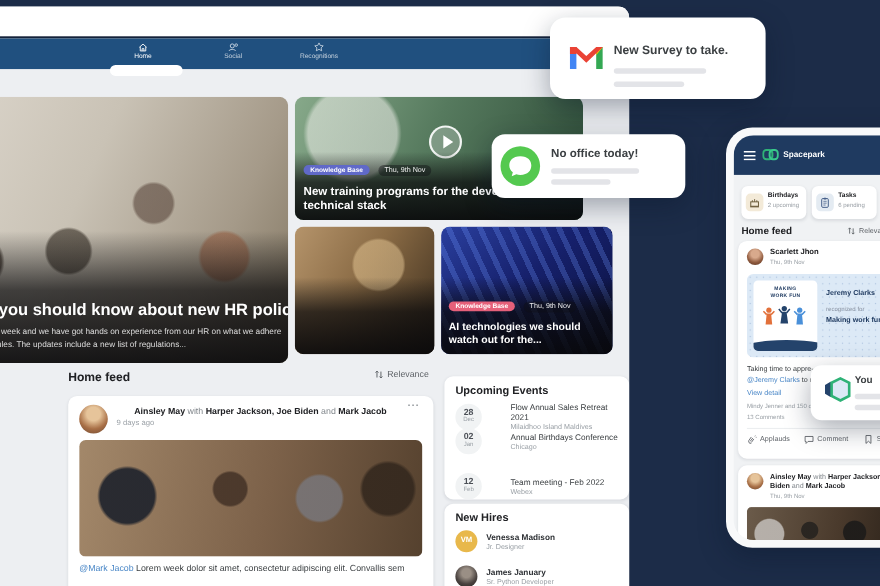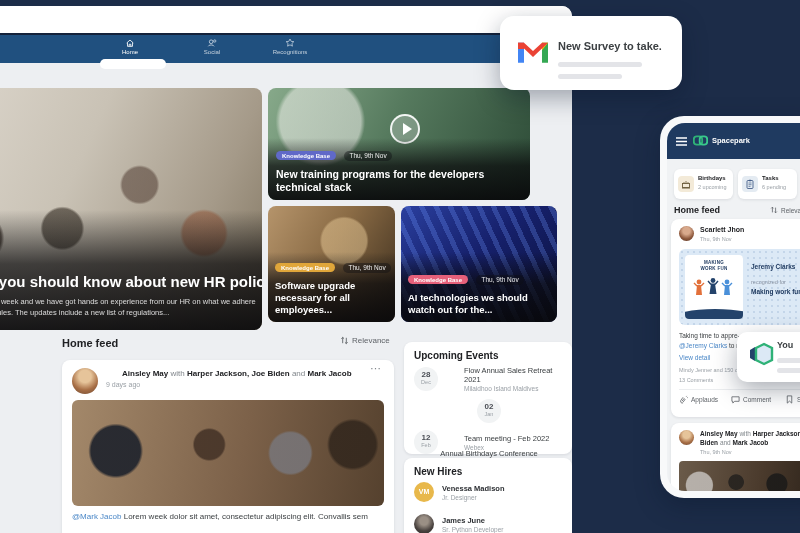--- a/index.html
+++ b/index.html
@@ -166,27 +166,20 @@
           <span class="badge" style="background:#6069c8;">Knowledge Base</span>
           <span class="date-pill">Thu, 9th Nov</span>
         </div>
         <div class="news-title" style="font-size:10.5px;line-height:13px;margin-top:4px;">New training programs for the developers technical stack</div>
       </div>
     </div>
 
     <div class="abs news-card" style="left:328px;top:200px;width:127px;height:116px;">
       <div id="software-photo" class="photo"></div>
       <div class="overlay" style="height:70px;"></div>
-      <div class="abs" style="left:7px;right:5px;bottom:6px;">
-        <div style="white-space:nowrap;">
-          <span class="badge" style="background:#e0a63a;">Knowledge Base</span>
-          <span class="date-pill">Thu, 9th Nov</span>
-        </div>
-        <div class="news-title" style="font-size:9.5px;line-height:12px;margin-top:4px;">Software upgrade necessary for all employees...</div>
-      </div>
     </div>
 
     <div class="abs news-card" style="left:461px;top:200px;width:156px;height:116px;">
       <div id="ai-photo" class="photo"></div>
       <div class="overlay" style="height:70px;"></div>
       <div class="abs" style="left:7px;right:5px;bottom:6px;">
         <div style="white-space:nowrap;">
           <span class="badge" style="background:#e6607a;">Knowledge Base</span>
           <span class="date-pill">Thu, 9th Nov</span>
         </div>
@@ -226,21 +219,21 @@
       <div class="abs event-row" style="left:10px;top:24px;width:150px;">
         <span class="date-circle">
             <span class="d">28</span>
             <span class="m">Dec</span>
           </span>
         <span>
             <span class="ev-t" style="display:block;">Flow Annual Sales Retreat 2021</span>
             <span class="ev-s" style="display:block;">Milaidhoo Island Maldives</span>
           </span>
       </div>
-      <div class="abs event-row" style="left:10px;top:57px;width:150px;flex-direction:column;">
+      <div class="abs event-row" style="left:10px;top:47px;width:150px;">
         <span class="date-circle">
             <span class="d">02</span>
             <span class="m">Jan</span>
           </span>
         <span>
             <span class="ev-t" style="display:block;">Annual Birthdays Conference</span>
             <span class="ev-s" style="display:block;">Chicago</span>
           </span>
       </div>
       <div class="abs event-row" style="left:10px;top:88px;width:150px;">
@@ -260,40 +253,50 @@
       <div class="abs hire-row" style="left:10px;top:24px;width:150px;">
         <span class="initials-avatar">VM</span>
         <span>
             <span class="ev-t" style="display:block;font-weight:bold;color:#2c2f33;">Venessa Madison</span>
             <span class="ev-s" style="display:block;">Jr. Designer</span>
           </span>
       </div>
       <div class="abs hire-row" style="left:10px;top:56px;width:150px;">
         <span class="avatar av-m1" style="width:20px;height:20px;flex:none;"></span>
         <span>
-            <span class="ev-t" style="display:block;font-weight:bold;color:#2c2f33;">James June</span>
+            <span class="ev-t" style="display:block;font-weight:bold;color:#2c2f33;">James January</span>
             <span class="ev-s" style="display:block;">Sr. Python Developer</span>
           </span>
       </div>
     </div>
   </div>
 
-  <div class="abs toast shadow" style="left:500px;top:16px;width:182px;height:74px;">
+  <div class="abs toast shadow" style="left:500px;top:16px;width:196px;height:74px;">
     <svg class="abs" style="left:18px;top:24px;" width="30" height="23" viewBox="0 0 24 18">
       <rect x="0" y="2" width="4.8" height="16" fill="#4285F4"></rect>
       <rect x="19.2" y="2" width="4.8" height="16" fill="#34A853"></rect>
       <polygon points="19.2,2 24,2 19.2,8" fill="#FBBC04"></polygon>
       <polygon points="0,2 4.8,2 12,8.6 19.2,2 24,2 12,13.4" fill="#EA4335"></polygon>
       <polygon points="0,2 0,7 4.8,7 4.8,2" fill="#EA4335"></polygon>
     </svg>
     <div class="abs toast-title" style="left:58px;top:24px;font-size:11px;white-space:nowrap;">New Survey to take.</div>
     <div class="abs ph-line" style="left:58px;top:46px;width:84px;height:5px;"></div>
     <div class="abs ph-line" style="left:58px;top:58px;width:64px;height:5px;"></div>
   </div>
 
+  <div class="abs toast shadow" style="left:447px;top:122px;width:176px;height:58px;border-radius:12px;">
+    <div id="office-icon" class="abs" style="left:8px;top:11px;">
+      <svg width="36" height="36" viewBox="0 0 36 36">
+          <path d="M18 9 C11 9 8 13 8 17.5 C8 20 9.2 22.2 11.2 23.6 L10.2 27.2 L14.4 25.4 C15.5 25.8 16.7 26 18 26 C25 26 28 22 28 17.5 C28 13 25 9 18 9 Z" fill="#fff"></path>
+        </svg>
+    </div>
+    <div class="abs toast-title" style="left:54px;top:12px;font-size:10.5px;white-space:nowrap;">No office today!</div>
+    <div class="abs ph-line" style="left:54px;top:31px;width:80px;height:4.5px;"></div>
+    <div class="abs ph-line" style="left:54px;top:41px;width:54px;height:4.5px;"></div>
+  </div>
 
   <div id="phone-frame" class="abs shadow"></div>
   <div id="phone-screen" class="abs">
 
     <div id="m-header" class="abs">
       <svg class="abs" style="left:9px;top:14px;" width="11" height="9" viewBox="0 0 11 9">
           <path d="M0 1 H11 M0 4.5 H11 M0 8 H11" stroke="#fff" stroke-width="1.4"></path>
         </svg>
       <svg class="abs" style="left:26px;top:10px;" width="15" height="15" viewBox="0 0 18 18">
         <rect x="1" y="4" width="10" height="10" rx="3.5" fill="none" stroke="#2fb277" stroke-width="2.2"></rect>

